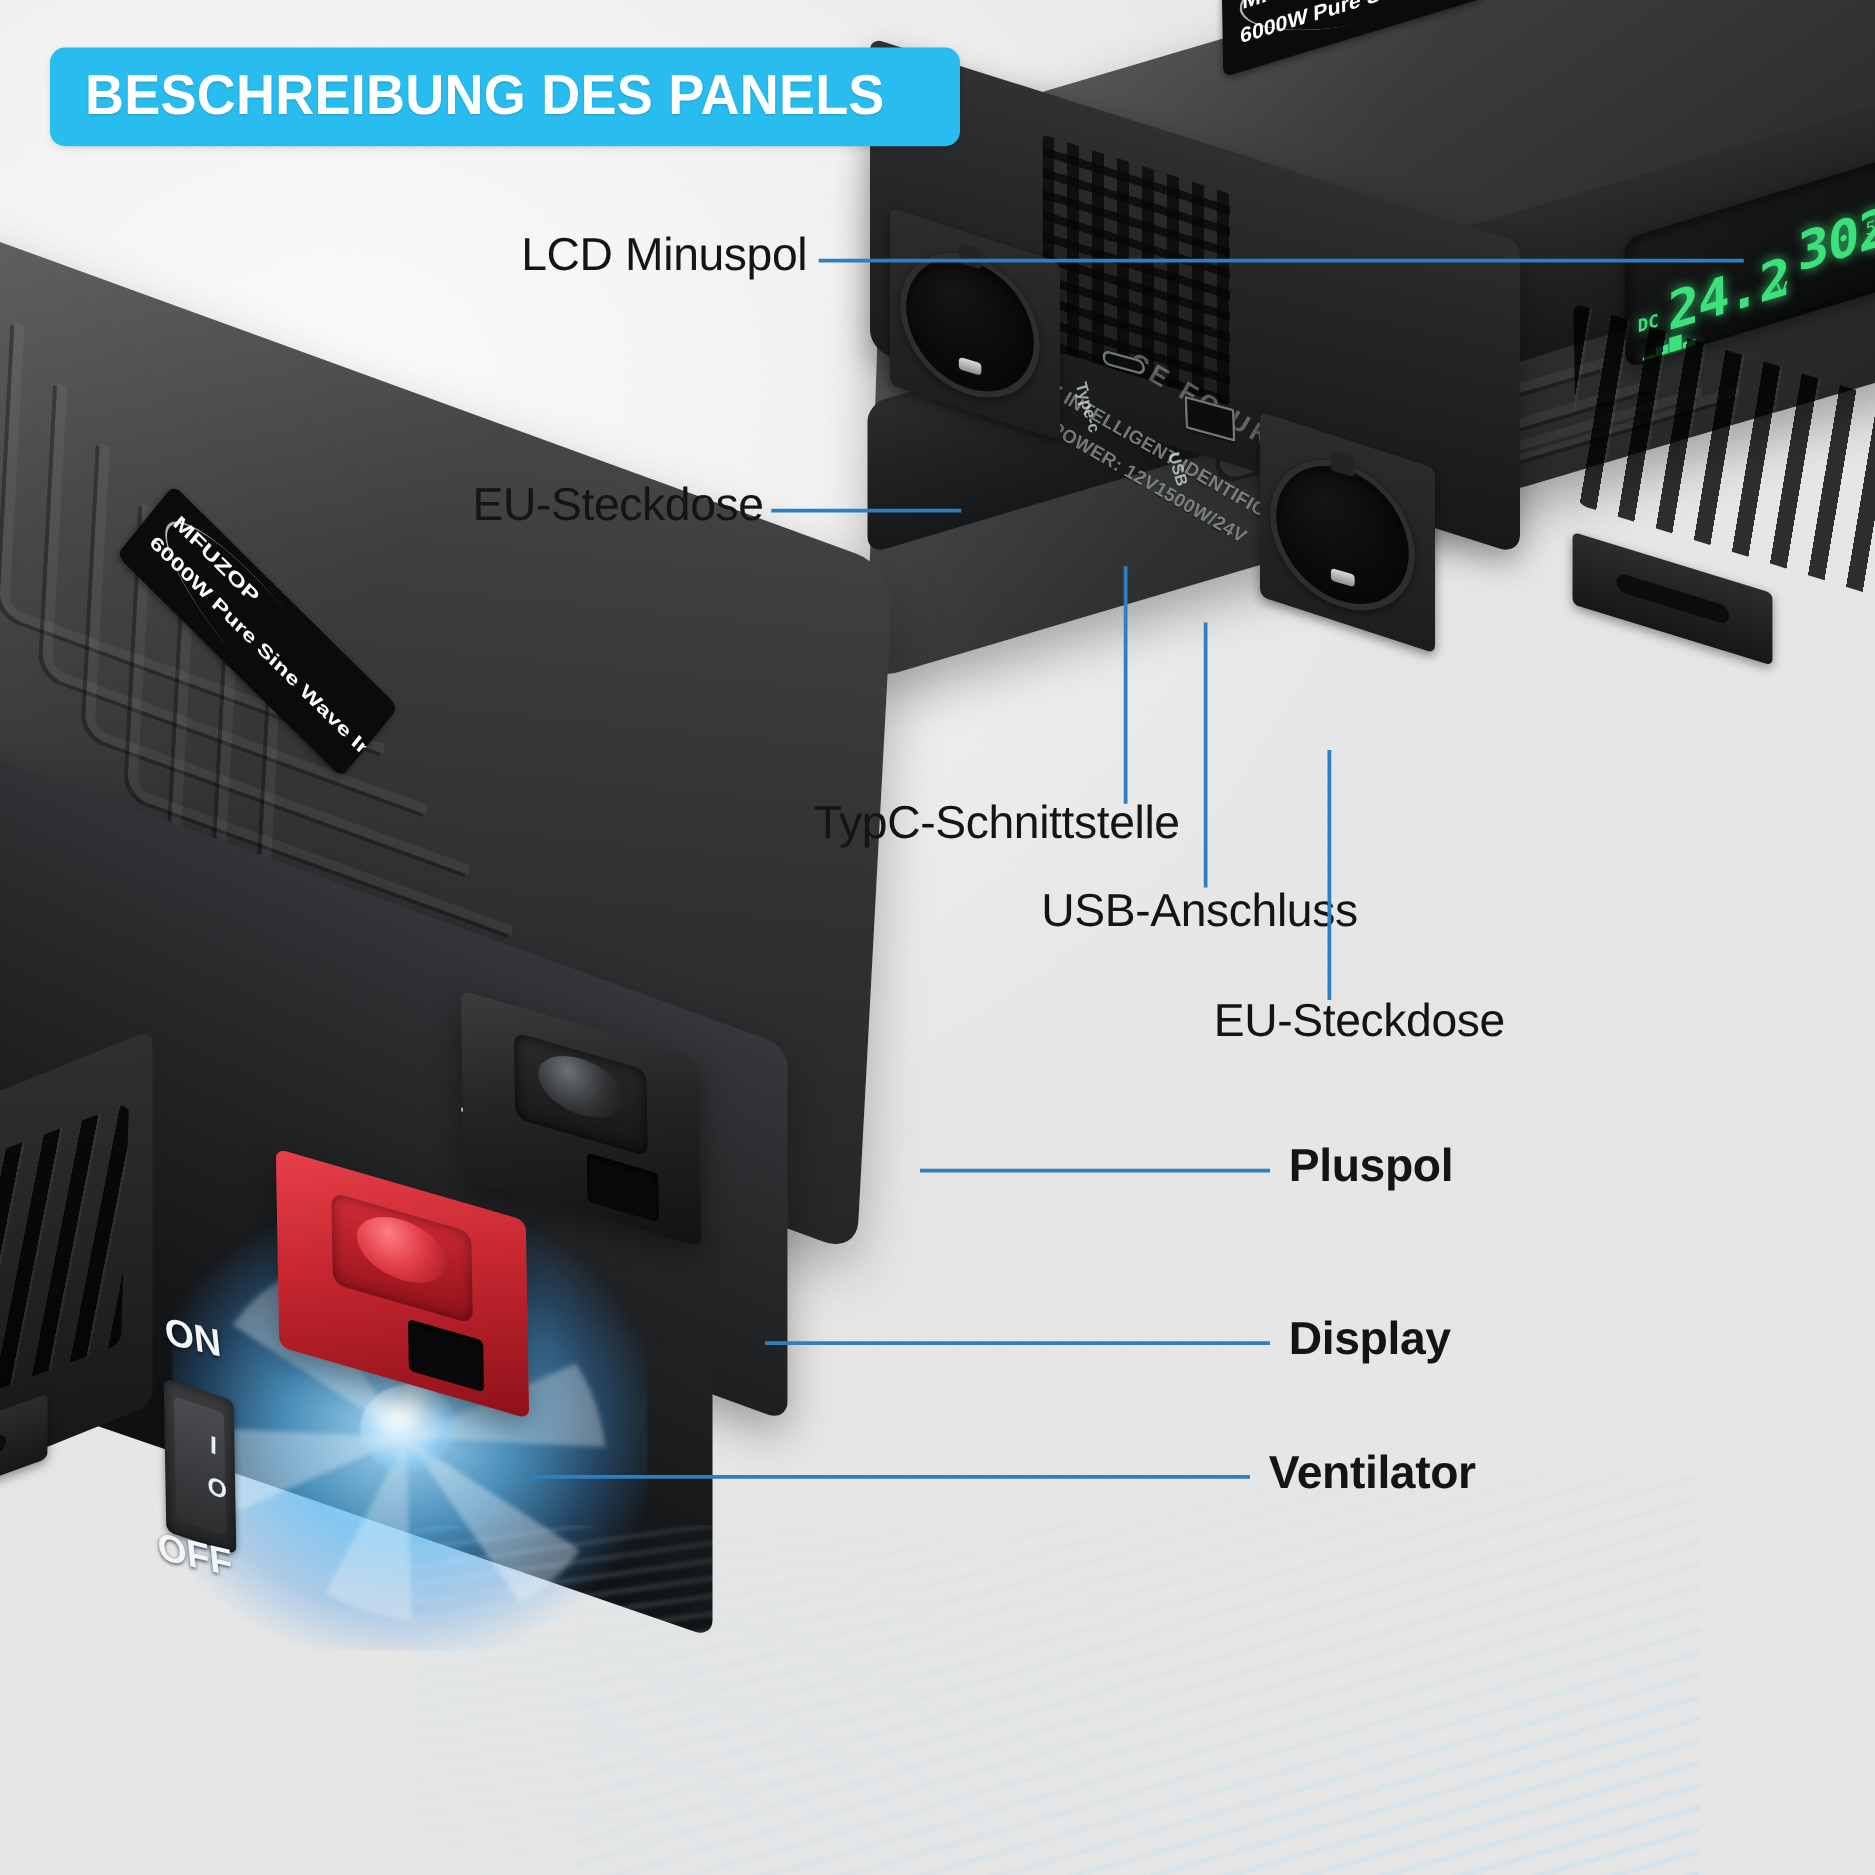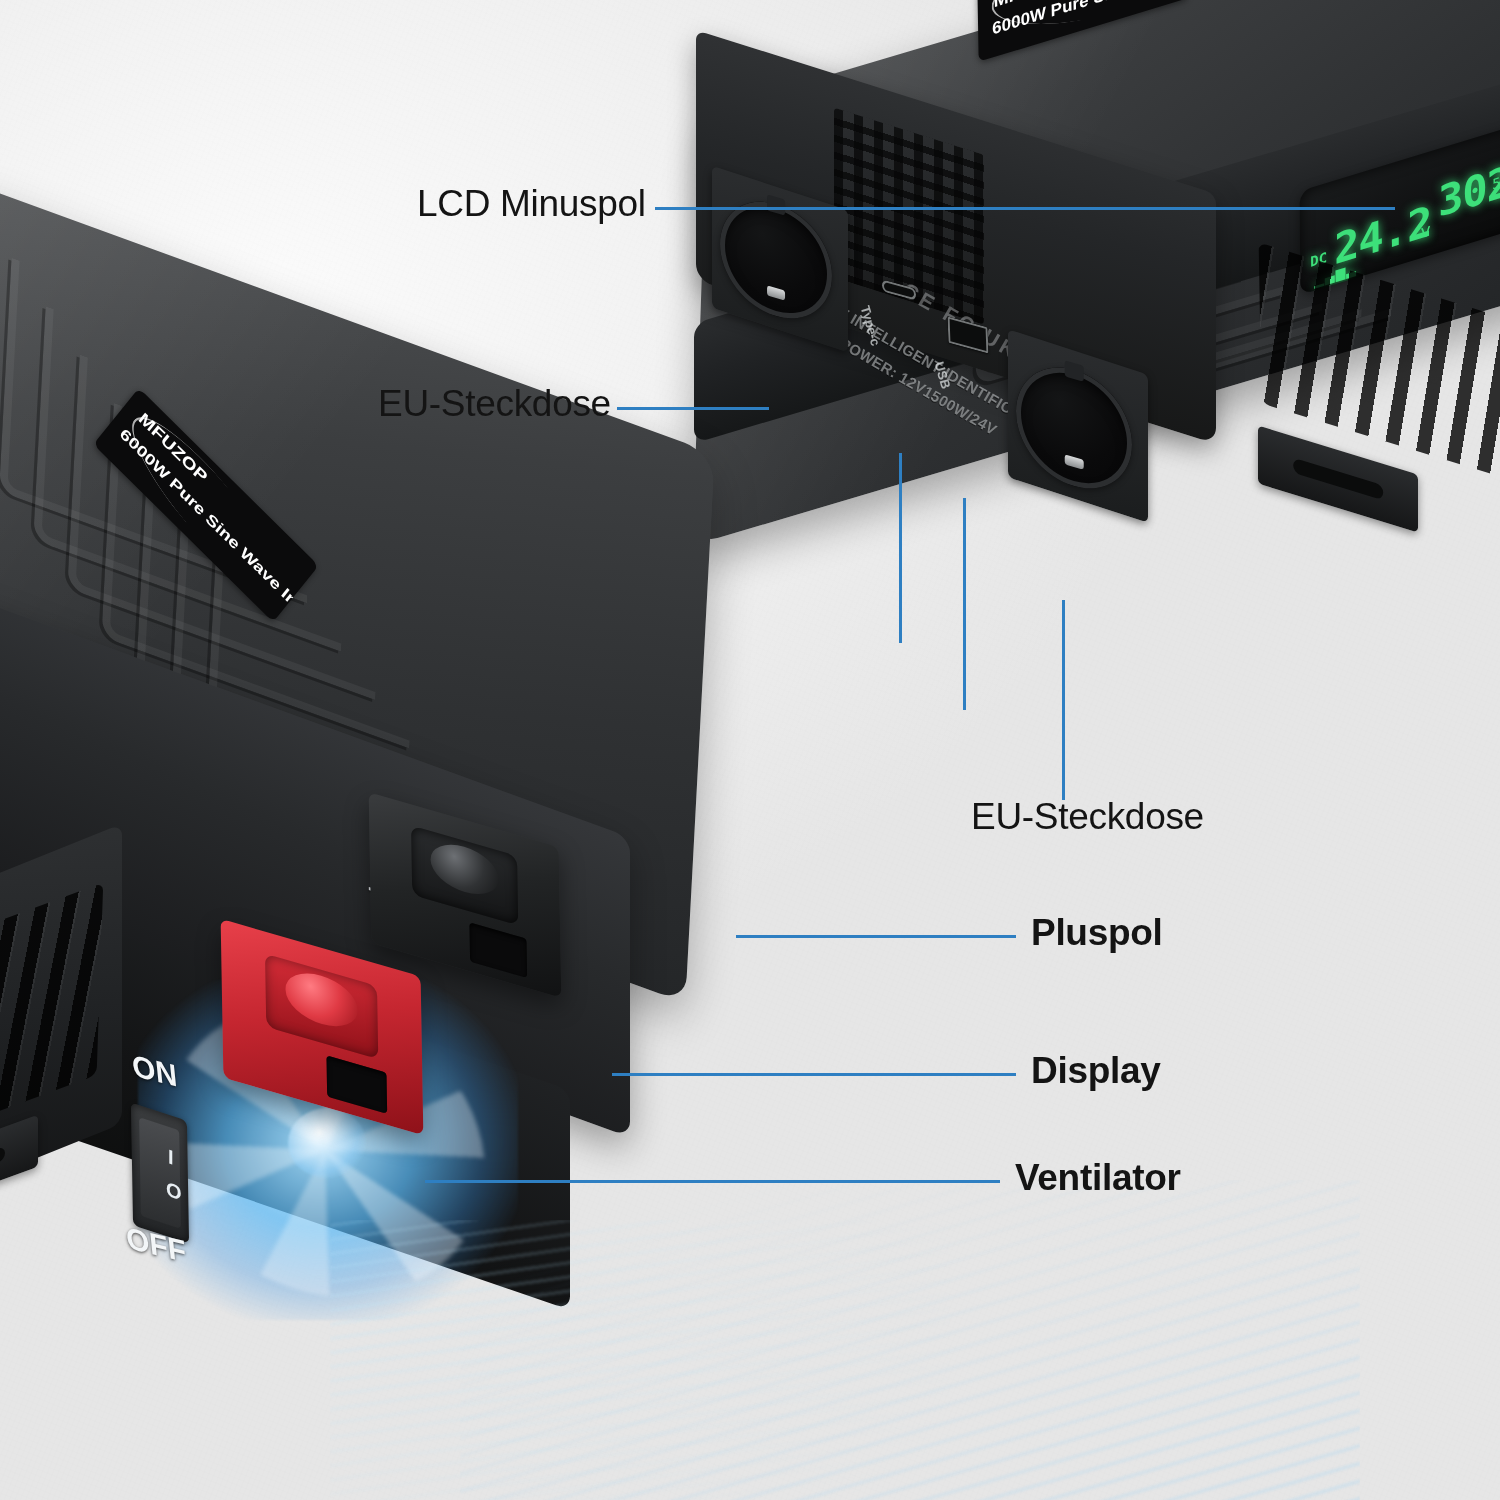--- a/index.html
+++ b/index.html
@@ -430,29 +430,34 @@
     <div id="term-pos" class="terminal">
       <div class="cap"></div>
       <div class="dome"></div>
       <div class="hole"></div>
     </div>
   </div>
 
   <div class="airflow" style="left:460px;top:1180px;"></div>
   <div class="airflow2" style="left:330px;top:1220px;"></div>
 
+  <div class="badge">
+    <div class="badge-text">BESCHREIBUNG DES PANELS</div>
+  </div>
 
   <div class="callout" style="left:417px;top:183px;">LCD Minuspol</div>
   <div class="lead h" style="left:655px;top:207px;width:740px;"></div>
 
   <div class="callout" style="left:378px;top:383px;">EU-Steckdose</div>
   <div class="lead h" style="left:617px;top:407px;width:152px;"></div>
 
+  <div class="callout" style="left:651px;top:637px;">TypC-Schnittstelle</div>
   <div class="lead v" style="left:899px;top:453px;height:190px;"></div>
 
+  <div class="callout" style="left:833px;top:708px;">USB-Anschluss</div>
   <div class="lead v" style="left:963px;top:498px;height:212px;"></div>
 
   <div class="callout" style="left:971px;top:796px;">EU-Steckdose</div>
   <div class="lead v" style="left:1062px;top:600px;height:200px;"></div>
 
   <div class="callout bold" style="left:1031px;top:912px;">Pluspol</div>
   <div class="lead h" style="left:736px;top:935px;width:280px;"></div>
 
   <div class="callout bold" style="left:1031px;top:1050px;">Display</div>
   <div class="lead h" style="left:612px;top:1073px;width:404px;"></div>

